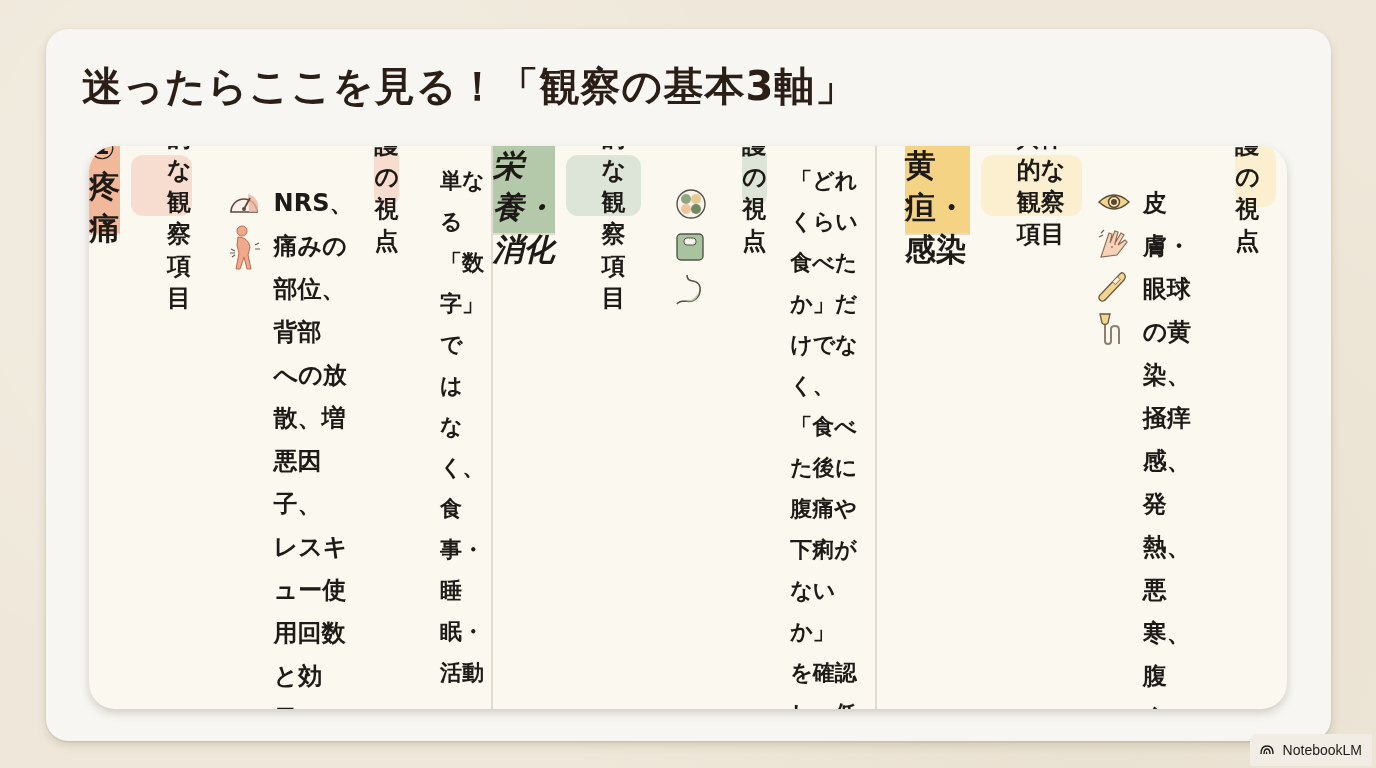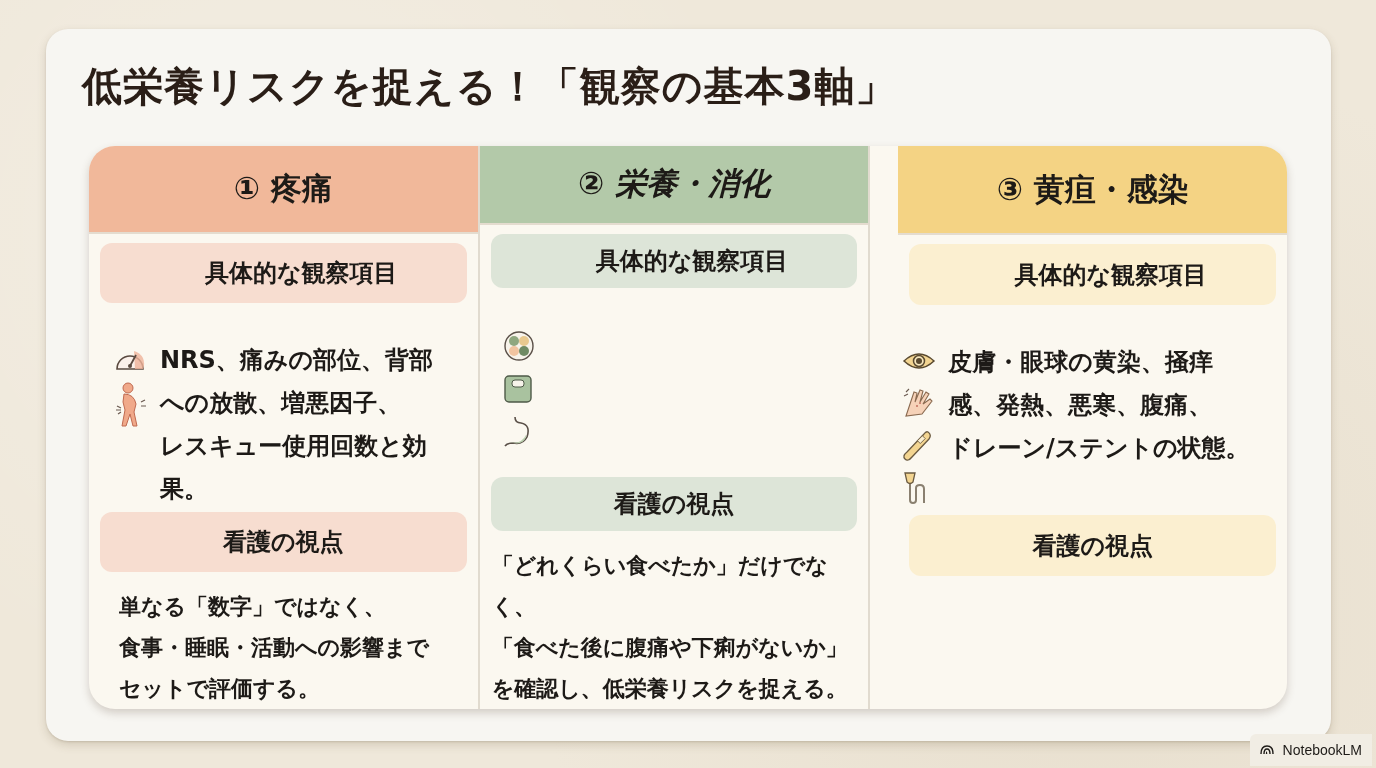--- a/index.html
+++ b/index.html
@@ -25,21 +25,21 @@
       font-size: 40px; font-weight: bold; letter-spacing: 1px;
       color: #2a1e17; white-space: nowrap;
     }
     .table {
       position: absolute; left: 43px; top: 117px; width: 1198px; height: 563px;
       background: #fbf8f0; border-radius: 26px; overflow: hidden;
       box-shadow: 0 4px 8px rgba(80,60,40,0.22);
       display: flex;
     }
     .col {
-      flex: 1 1 0; position: relative; display: flex; flex-direction: column;
+      flex: 1 1 0; position: relative; display: flex; flex-direction: row;
       border-right: 2px solid #e1dbcf;
     }
     .col:last-child { border-right: none; margin-left: 28px; }
     .col-head {
       height: 89px; display: flex; align-items: center; justify-content: center;
       font-size: 31px; font-weight: bold; color: #1d1a17;
       border-bottom: 2px solid #e4dccf;
     }
     .col.pain .col-head { background: #f1b89a; }
     .col.nutri .col-head { background: #b3c9a9; font-style: italic; }
@@ -74,21 +74,21 @@
       position: absolute; right: 4px; bottom: 2px; height: 26px;
       padding: 16px 10px; background: #f1ede4; border-radius: 6px 0 0 0;
       display: flex; align-items: center; gap: 9px;
       font-family: "Liberation Sans", sans-serif; font-size: 14px; color: #1d1a17;
     }
   </style>
 </head>
 <body>
 
 <div class="slide">
-  <div class="title">低栄養リスクを捉える！「観察の基本3軸」</div>
+  <div class="title">迷ったらここを見る！「観察の基本3軸」</div>
 
   <div class="table">
 
     <div class="col pain">
       <div class="col-head">① 疼痛</div>
       <div class="pill top">具体的な観察項目</div>
       <div class="items">
         <div class="icons">
           <div class="ic">
             <svg width="32" height="28" viewBox="0 0 32 28">

